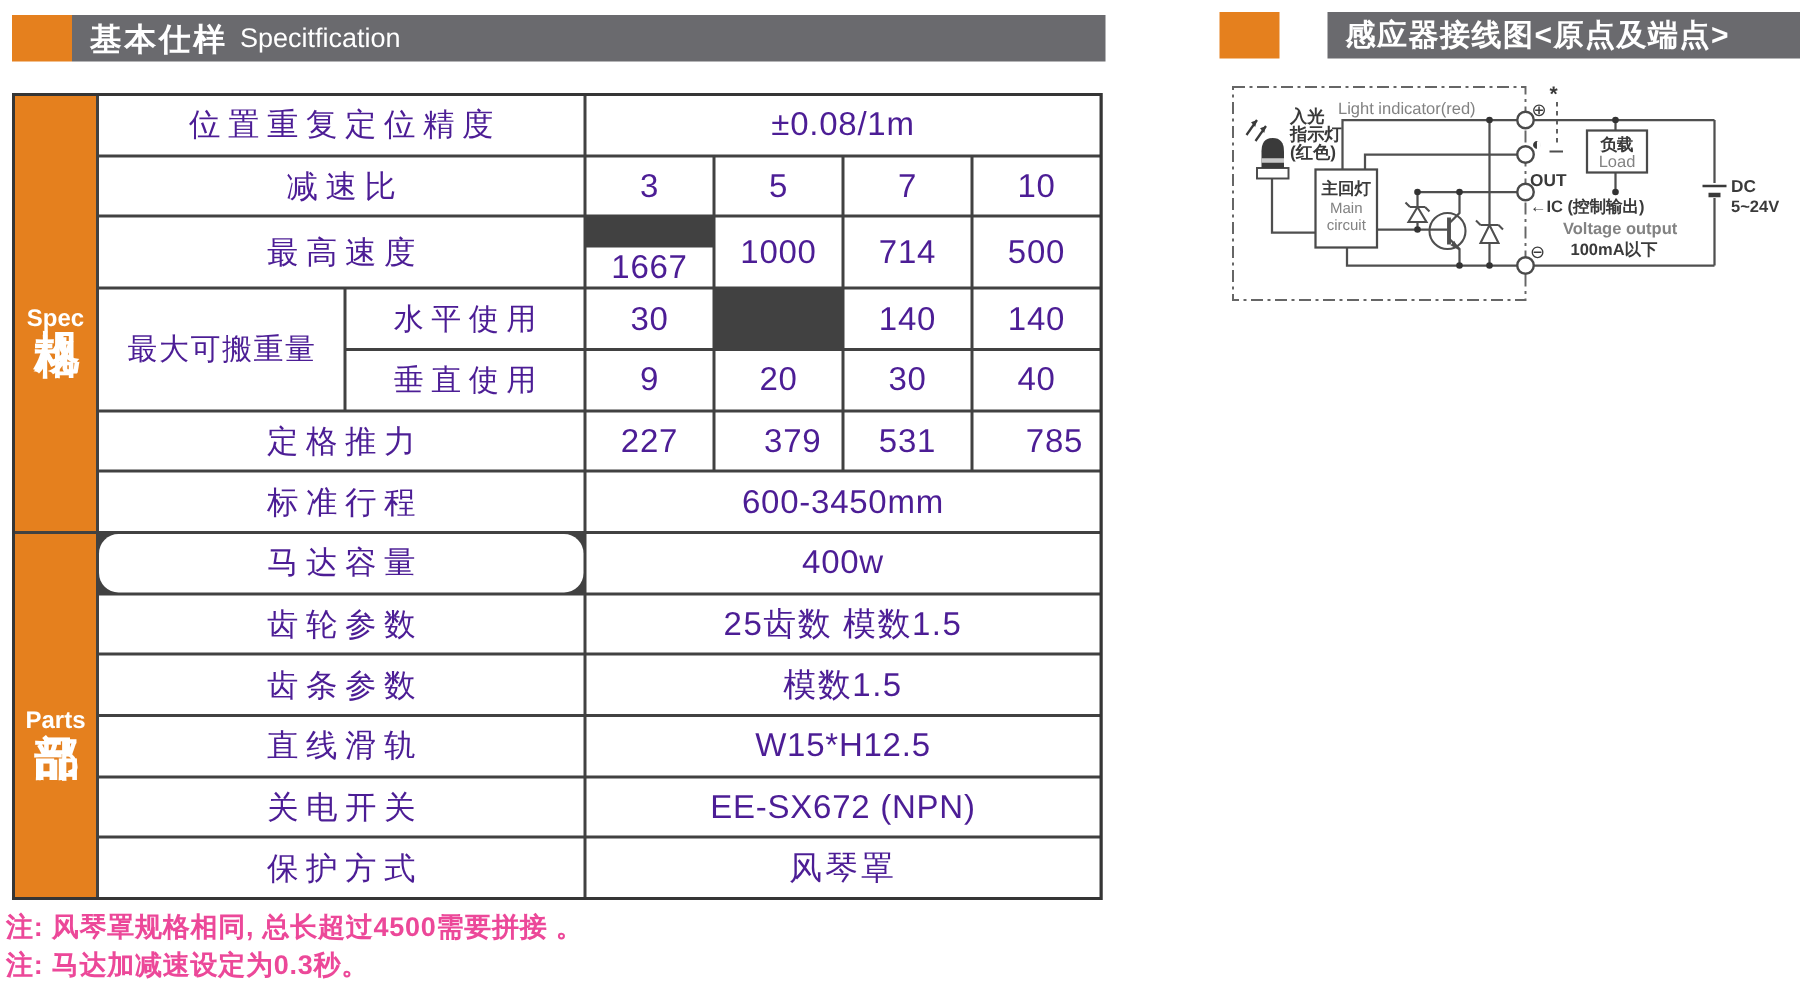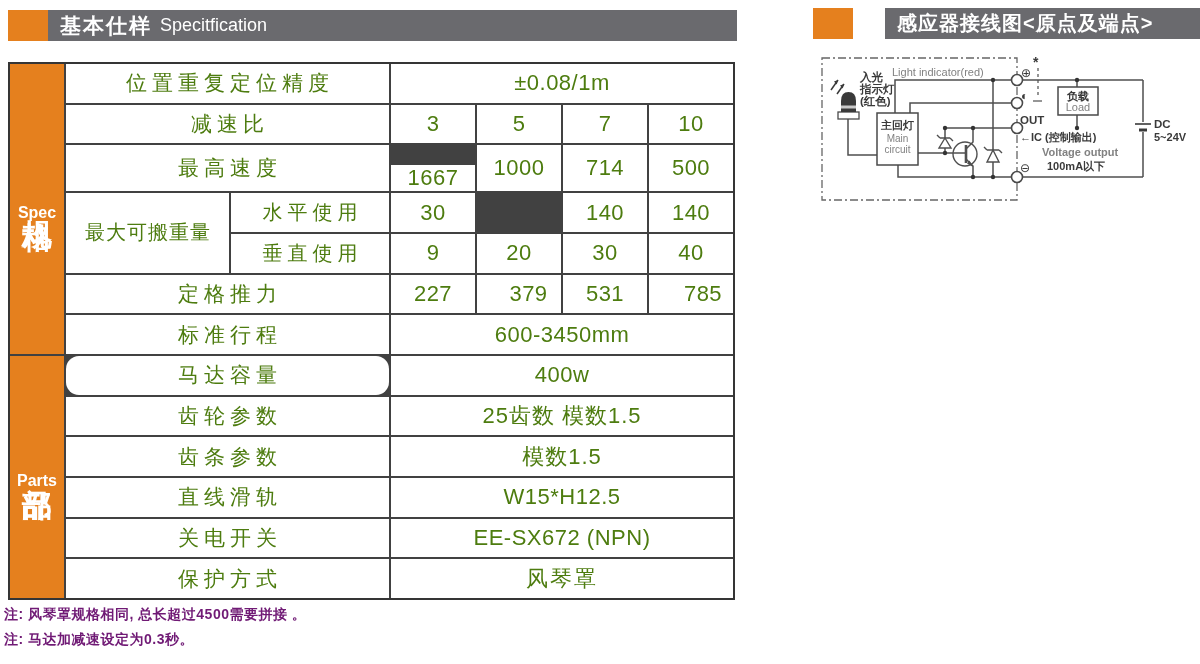--- a/index.html
+++ b/index.html
@@ -19,31 +19,31 @@
   .hdr-en{font-size:18px;margin-left:8px;}
   .hdr-right .hdr-cn{font-size:20px;letter-spacing:1px;}
 
   
   .spec-table{position:absolute;left:8px;top:62px;width:727px;height:538px;
       display:grid;box-sizing:border-box;
       grid-template-columns:54px 163px 158px 1fr 1fr 1fr 1fr;
       grid-template-rows:repeat(13,1fr);
       gap:2px;background:#414141;border:2px solid #353535;}
   .cell{background:#fff;display:flex;align-items:center;justify-content:center;
-        font-size:21px;color:#4d7c0f;text-align:center;}
+        font-size:21px;color:#4c1d95;text-align:center;}
   .cell.lbl{letter-spacing:5px;text-indent:5px;}
   .cell.val{font-size:22px;letter-spacing:0.5px;}
   .side{background:#E5801E;color:#fff;display:flex;flex-direction:column;
         align-items:center;justify-content:center;}
   .side-cn{writing-mode:vertical-rl;text-orientation:upright;
            font-size:30px;font-weight:bold;letter-spacing:3px;line-height:1;}
   .side-en{font-size:16px;font-weight:bold;margin-top:2px;}
 
   
-  .note{position:absolute;left:4px;color:#701a75;font-size:14px;
+  .note{position:absolute;left:4px;color:#ec4899;font-size:18px;
         font-weight:600;letter-spacing:0.5px;white-space:nowrap;}
   .note1{top:606px;} .note2{top:631px;}
 
   
   .diagram{position:absolute;left:815px;top:50px;width:385px;height:160px;}
   svg text{font-family:"Liberation Sans","DejaVu Sans",sans-serif;}
   .t-gray{fill:#828282;} .t-dark{fill:#3a3a3a;}
 </style>
 </head>
 <body>

